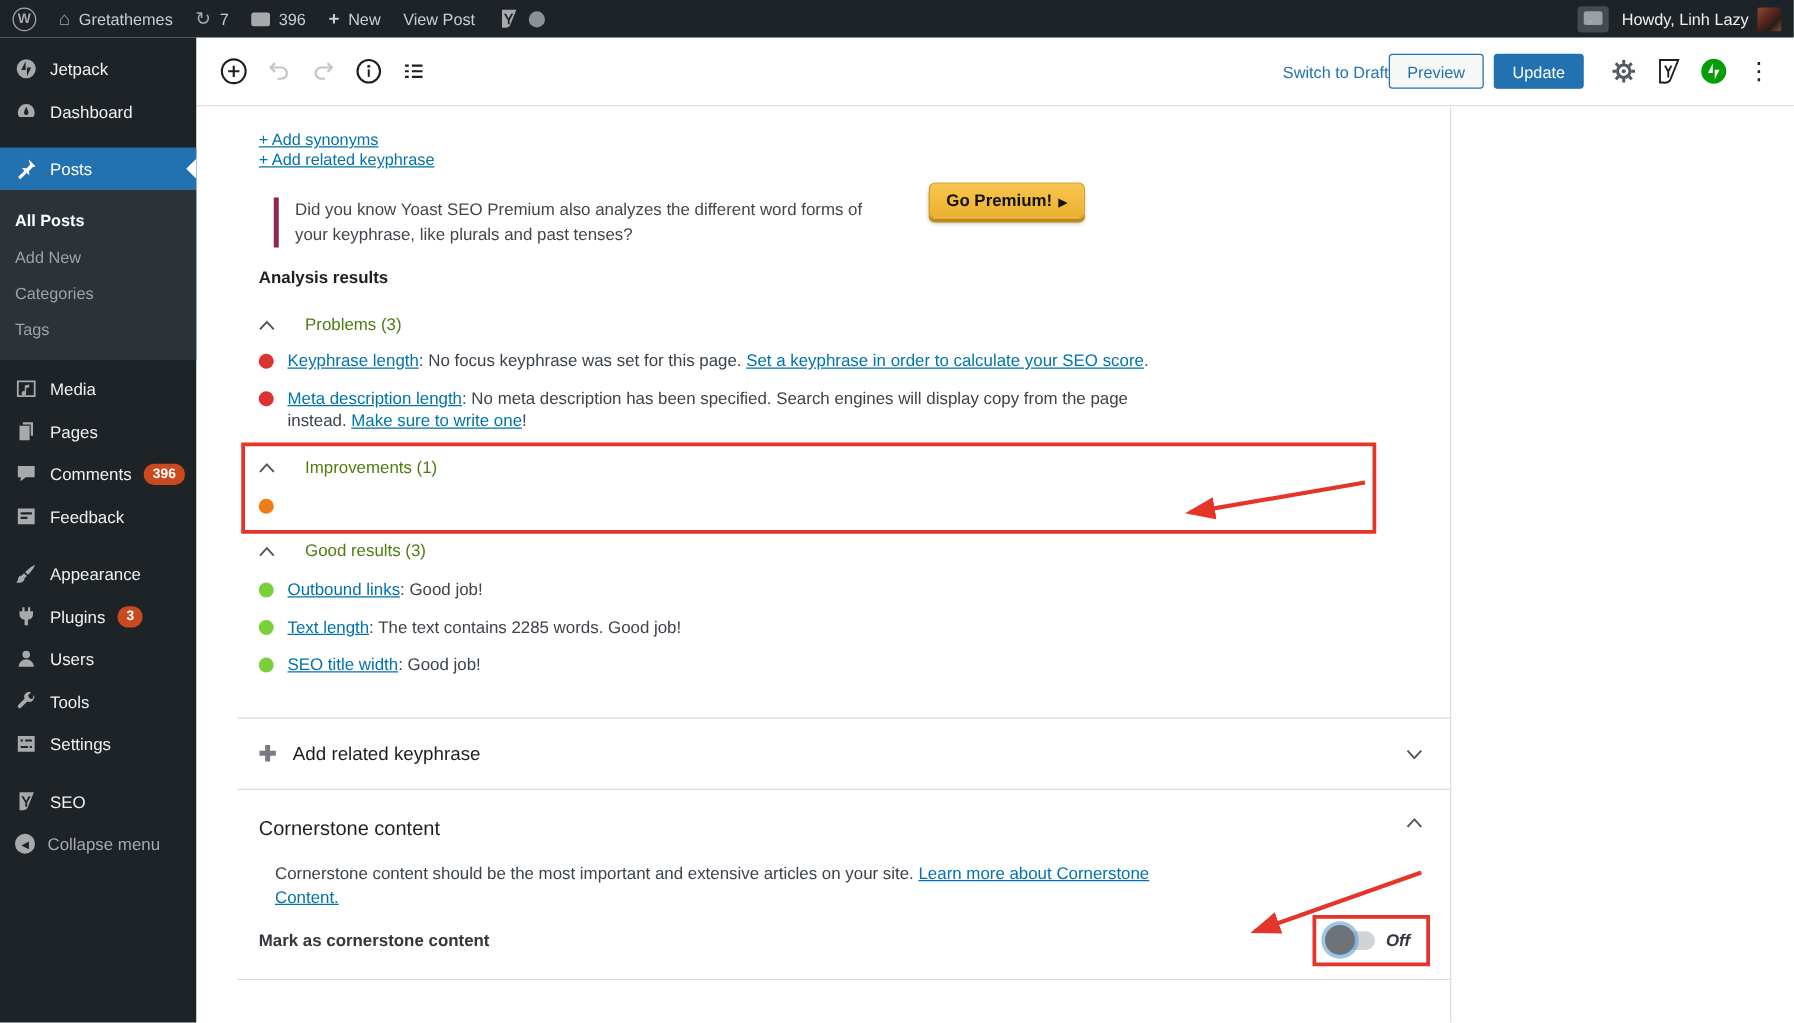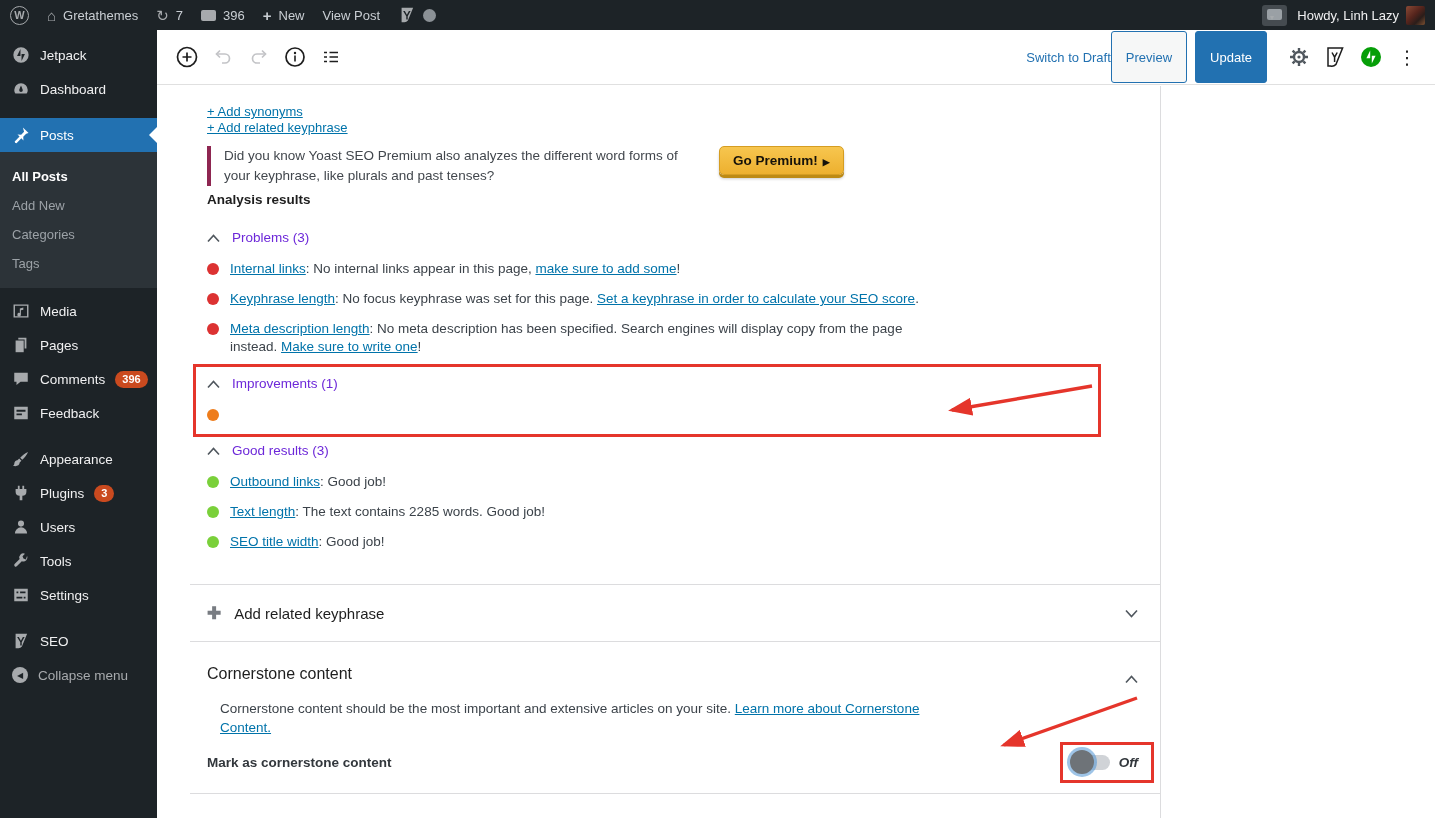--- a/index.html
+++ b/index.html
@@ -44,58 +44,58 @@
     display:flex;align-items:center;justify-content:center;flex:none;}
   .mi.dim{color:#a7aaad;}
 
   
   .ehdr{position:absolute;left:157px;right:0;top:30px;height:55px;background:#fff;
     border-bottom:1px solid #e0e0e0;display:flex;align-items:center;z-index:20;padding:0 10px 0 12px;}
   .ehdr .ico{width:36px;height:36px;display:flex;align-items:center;justify-content:center;background:none;border:none;}
   .ehdr svg{width:24px;height:24px;}
   .ehdr .spacer{flex:1;}
   .lnk-draft{color:#2271b1;font-size:13px;text-decoration:none;}
-  .btn{font-family:inherit;font-size:13px;border-radius:3px;height:52px;padding:0 14px;cursor:pointer;}
+  .btn{font-family:inherit;font-size:13px;border-radius:3px;height:28px;padding:0 14px;cursor:pointer;}
   .btn.outline{background:#f6f7f7;border:1px solid #2271b1;color:#2271b1;margin-right:8px;}
   .btn.primary{background:#2271b1;border:1px solid #2271b1;color:#fff;margin-right:14px;}
   .kebab{font-size:19px;color:#1e1e1e;letter-spacing:0;}
 
   
   .canvas{position:absolute;left:157px;top:86px;right:0;bottom:0;background:#fff;}
   .metacol{position:absolute;left:0;top:0;bottom:0;width:1004px;border-right:1px solid #dcdcde;
     background:#fff;color:#3c434a;font-size:13.5px;padding:18px 16px 0 50px;}
   .toplink{display:block;color:#0073aa;text-decoration:underline;font-size:13px;line-height:16px;width:max-content;}
   .ad{margin-top:10px;display:flex;align-items:flex-start;min-height:42px;}
   .ad .bar{border-left:4px solid #8e2651;padding-left:13px;width:486px;line-height:20px;color:#42474d;}
   .gop{margin-left:26px;background:linear-gradient(#f7c64f,#edb02f);border:1px solid #d59d22;
     border-radius:5px;box-shadow:0 3px 0 #bd8a14,0 4px 3px rgba(0,0,0,.2);color:#16120a;
     font-weight:600;font-size:13.5px;padding:6px 13px;font-family:inherit;cursor:pointer;white-space:nowrap;}
   .gop .caret{font-size:9px;margin-left:5px;}
   .h-analysis{margin-top:4px;font-weight:700;color:#1e1e1e;line-height:16px;}
-  .sechdr{display:flex;align-items:center;gap:12px;color:#6d28d9;line-height:16px;cursor:pointer;background:none;border:none;font-size:13.5px;padding:0;font-family:inherit;}
+  .sechdr{display:flex;align-items:center;gap:24px;color:#4d7c0f;line-height:16px;cursor:pointer;background:none;border:none;font-size:13.5px;padding:0;font-family:inherit;}
   .chev{width:13px;height:9px;flex:none;}
   .ai{display:flex;gap:11px;line-height:18px;}
   .ai .dot{width:12px;height:12px;border-radius:50%;flex:none;margin-top:3px;}
   .dot.bad{background:#dc3232;}.dot.ok{background:#ee7c1b;}.dot.good{background:#7ad03a;}
   .ai p{margin:0;max-width:705px;}
   .ai a{color:#0073aa;text-decoration:underline;}
   .mt22{margin-top:22px;}.mt20{margin-top:20px;}.mt14{margin-top:14px;}.mt12{margin-top:12px;}
   .annotated{position:relative;}
   .rbox{position:absolute;border:3px solid #e5352b;pointer-events:none;}
   .rbox.impr{left:-14px;right:43px;top:-12px;bottom:-16px;}
   .hr{border:none;border-top:1px solid #dcdcde;margin:33px -16px 0 -17px;}
   .hr2{border:none;border-top:1px solid #dcdcde;margin:16px -16px 0 -17px;}
   .addrel{height:56px;display:flex;align-items:center;gap:13px;color:#1e1e1e;font-size:15px;}
   .plus-g{color:#787c82;font-size:17px;font-weight:700;line-height:1;}
   .pushR{margin-left:auto;margin-right:6px;}
-  .cshead{padding-top:22px;display:flex;align-items:flex-end;color:#1e1e1e;font-size:16px;line-height:20px;}
+  .cshead{padding-top:22px;display:flex;align-items:flex-start;color:#1e1e1e;font-size:16px;line-height:20px;}
   .csdesc{margin:15px 13px 0;line-height:19px;max-width:745px;color:#3c434a;}
   .csdesc a{color:#0073aa;text-decoration:underline;}
   .togrow{margin-top:10px;height:30px;display:flex;align-items:center;justify-content:space-between;color:#32373c;font-weight:bold;}
-  .toggroup{display:inline-flex;align-items:flex-start;gap:9px;position:relative;margin-right:6px;}
+  .toggroup{display:inline-flex;align-items:flex-start;gap:9px;position:relative;margin-right:16px;}
   .switch{position:relative;width:36px;height:15px;border-radius:8px;background:#d0d3d7;cursor:pointer;}
   .knob{position:absolute;left:-4px;top:-4.5px;width:24px;height:24px;border-radius:50%;background:#6e7378;
     box-shadow:0 0 0 3px rgba(79,148,212,.55);}
   .offlbl{font-style:italic;font-size:13.5px;color:#32373c;}
   .rbox.tog{left:-14px;right:-16px;top:-13px;bottom:-13px;}
 
   
   .overlay{position:absolute;inset:0;z-index:50;pointer-events:none;}
 </style>
 </head>
@@ -304,37 +304,33 @@
   </button>
 </div>
 
 <div class="canvas">
   <div class="metacol">
 
     <a class="toplink">+ Add synonyms</a>
     <a class="toplink">+ Add related keyphrase</a>
 
     <div class="ad">
-      <p class="bar" style="margin:0">Did you know Yoast SEO Premium also analyzes the different word forms of your keyphrase, like plurals and past tenses?</p>
+      <p class="bar" style="margin:12px">Did you know Yoast SEO Premium also analyzes the different word forms of your keyphrase, like plurals and past tenses?</p>
       <button class="gop"><span>Go Premium!</span><span class="caret">▶</span></button>
     </div>
 
     <div class="h-analysis">Analysis results</div>
 
     <button class="sechdr mt22">
       <svg class="chev" viewBox="0 0 13 9" fill="none" stroke="#50575e" stroke-width="1.6">
           <path d="M1 7.5L6.5 1.5 12 7.5"></path>
         </svg>
       <span>Problems (3)</span>
     </button>
 
-    <div class="ai mt14">
-      <span class="dot bad"></span>
-      <p><a>Internal links</a><span>: No internal links appear in this page, </span><a>make sure to add some</a><span>!</span></p>
-    </div>
     <div class="ai mt12">
       <span class="dot bad"></span>
       <p><a>Keyphrase length</a><span>: No focus keyphrase was set for this page. </span><a>Set a keyphrase in order to calculate your SEO score</a><span>.</span></p>
     </div>
     <div class="ai mt12">
       <span class="dot bad"></span>
       <p><a>Meta description length</a><span>: No meta description has been specified. Search engines will display copy from the page instead. </span><a>Make sure to write one</a><span>!</span></p>
     </div>
 
     <div class="annotated mt20">

